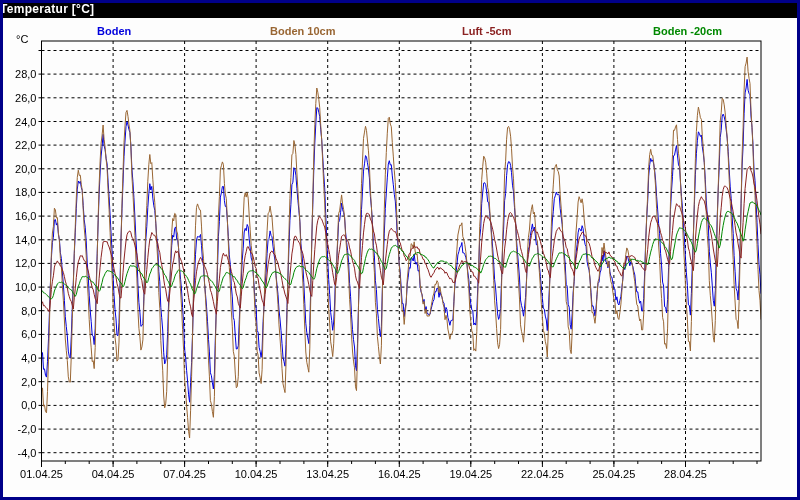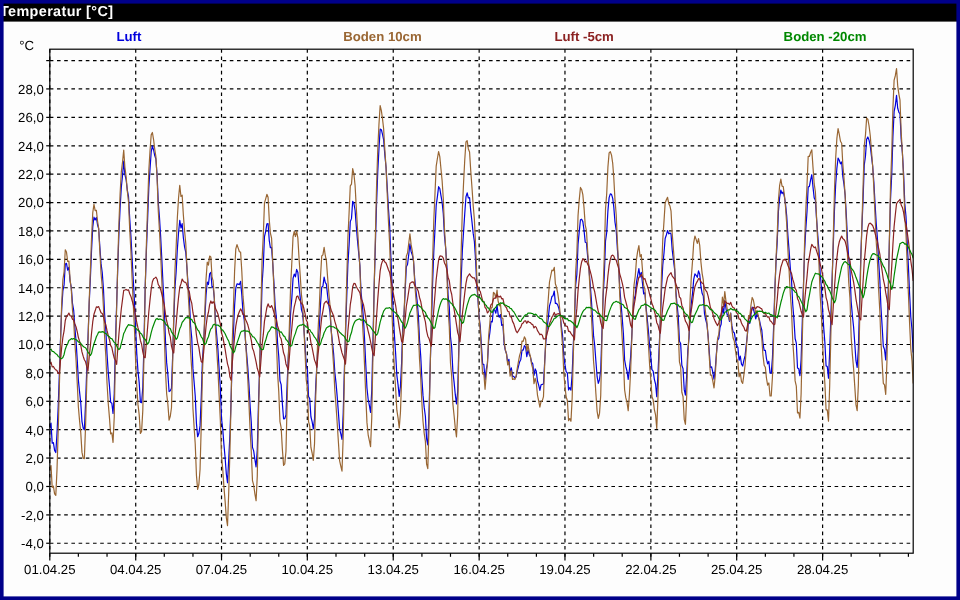--- a/index.html
+++ b/index.html
@@ -14,22 +14,22 @@
   svg.plot{position:absolute;left:0;top:0;z-index:1;}
 </style>
 </head>
 <body>
 
 <div class="frame">
   <div class="titlebar">
     <span>Temperatur [°C]</span>
   </div>
 
-  <span class="legend-item" style="left: 97px; color: rgb(0, 0, 221);">Luft</span>
-  <span class="legend-item" style="left: 286px; color: rgb(153, 102, 51);">Boden 10cm</span>
+  <span class="legend-item" style="left: 97px; color: rgb(0, 0, 221);">Boden</span>
+  <span class="legend-item" style="left: 270px; color: rgb(153, 102, 51);">Boden 10cm</span>
   <span class="legend-item" style="left: 462px; color: rgb(139, 34, 34);">Luft -5cm</span>
   <span class="legend-item" style="left: 653px; color: rgb(0, 136, 0);">Boden -20cm</span>
 
   <span class="y-unit">°C</span>
 
   <svg class="plot" id="plot" width="800" height="500">
       <line x1="41.5" y1="50.5" x2="761" y2="50.5" stroke="#000000" stroke-width="1" stroke-dasharray="3 3"></line>
       <line x1="38.5" y1="50.5" x2="41.5" y2="50.5" stroke="#000000" stroke-width="1"></line>
       <line x1="41.5" y1="74.1" x2="761" y2="74.1" stroke="#000000" stroke-width="1" stroke-dasharray="3 3"></line>
       <line x1="38.5" y1="74.1" x2="41.5" y2="74.1" stroke="#000000" stroke-width="1"></line>

